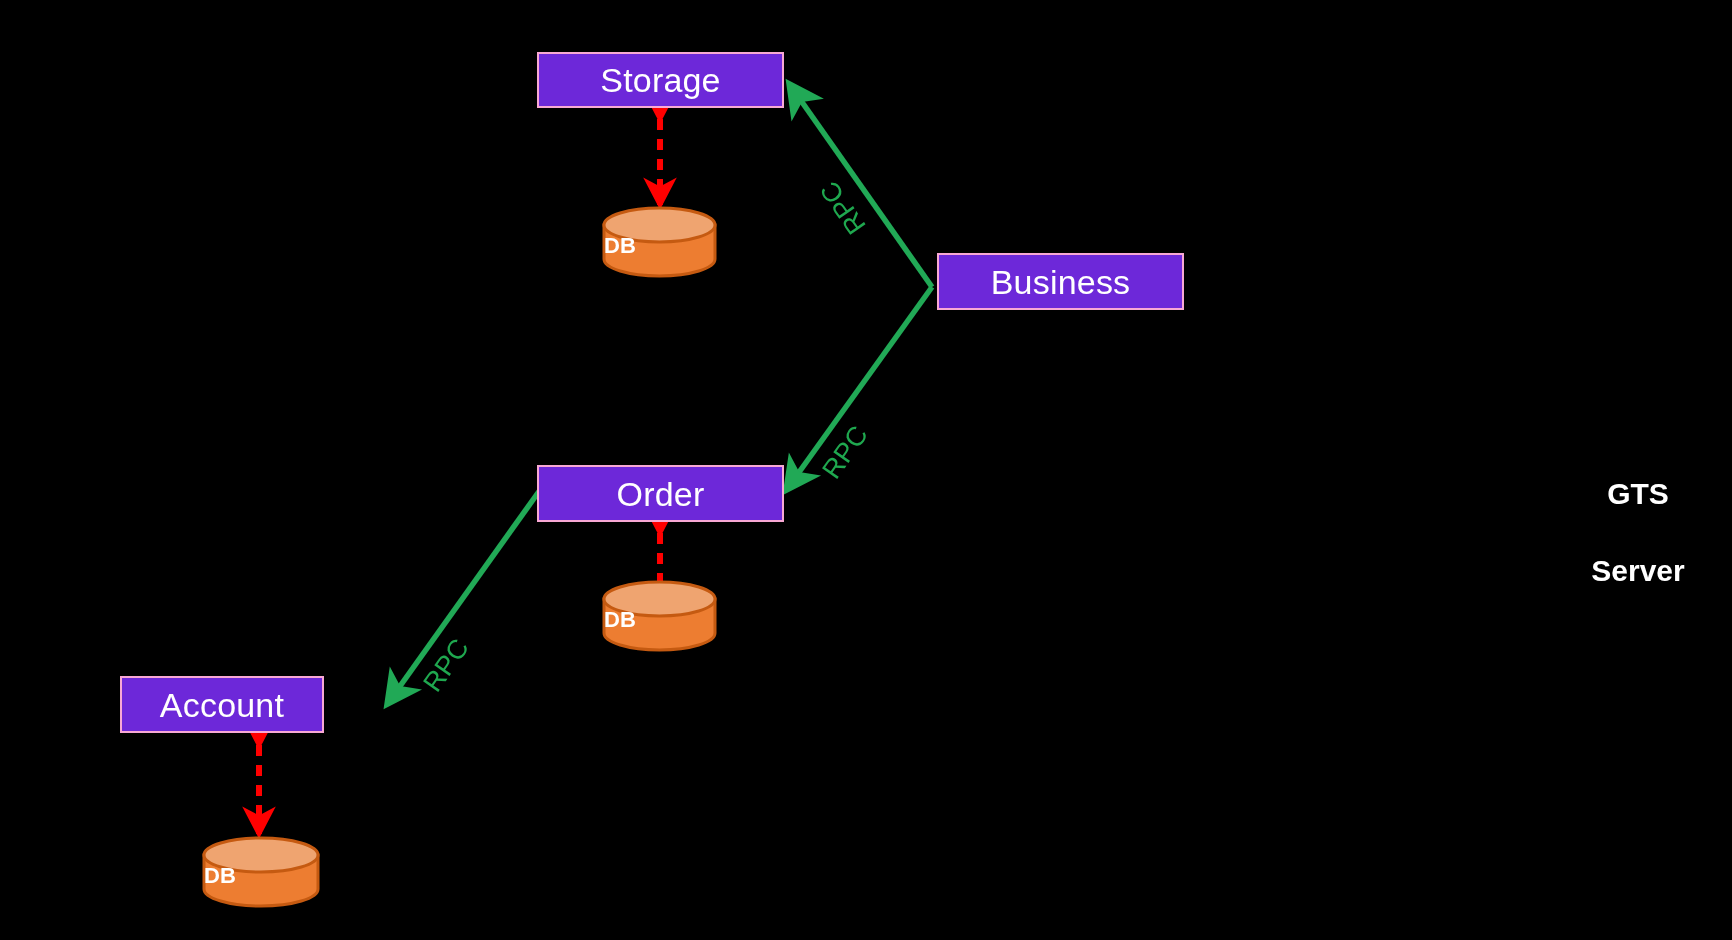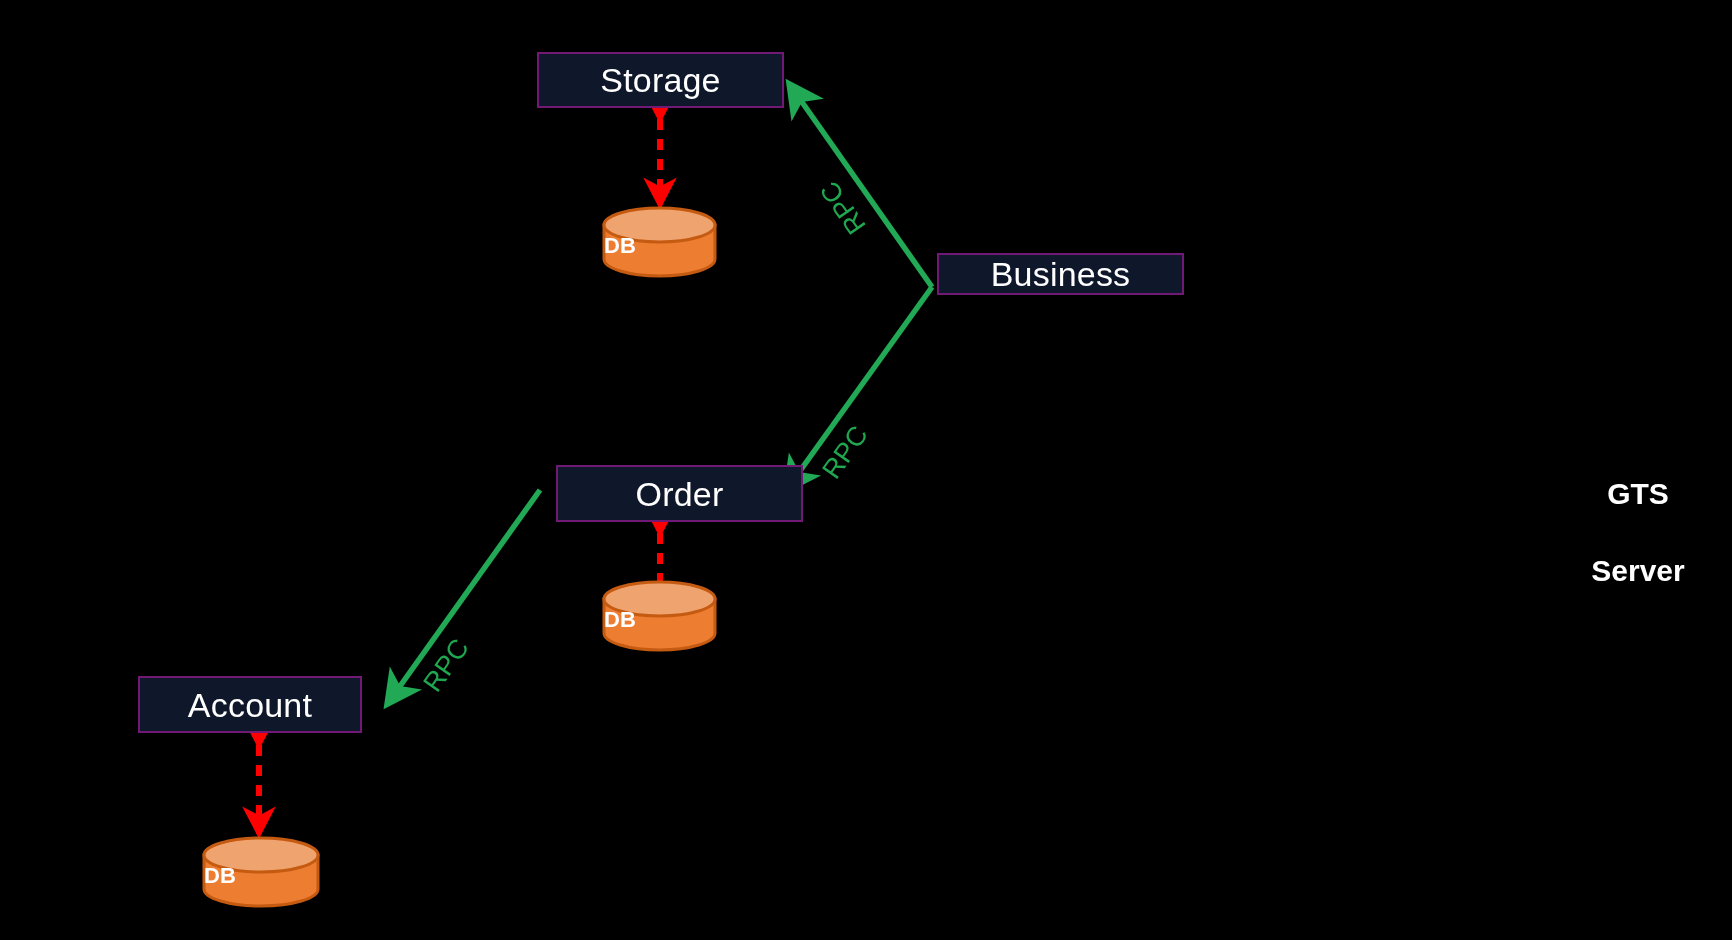--- a/index.html
+++ b/index.html
@@ -22,22 +22,22 @@
   }
   .svg-layer {
     position: absolute;
     left: 0; top: 0;
     width: 1732px;
     height: 940px;
     pointer-events: none;
   }
   .node-box {
     position: absolute;
-    background: #0f172a;
-    border: 2px solid #701a75;
+    background: #6d28d9;
+    border: 2px solid #f9a8d4;
     box-sizing: border-box;
     display: flex;
     align-items: center;
     justify-content: center;
     color: #FFFFFF;
     font-size: 34px;
     font-weight: 400;
     letter-spacing: 0.2px;
     font-family: "Liberation Sans", sans-serif;
     line-height: 1;
@@ -134,29 +134,29 @@
   </svg>
 
   <div class="db-label" style="left:604px; top:233px; width:111px;">DB</div>
   <div class="db-label" style="left:604px; top:607px; width:111px;">DB</div>
   <div class="db-label" style="left:204px; top:863px; width:114px;">DB</div>
 
   <div class="node-box" style="left:537px; top:52px; width:247px; height:56px;">
     <span>Storage</span>
   </div>
 
-  <div class="node-box" style="left:937px; top:253px; width:247px; height:42px;text-align:right;">
+  <div class="node-box" style="left:937px; top:253px; width:247px; height:57px;text-align:right;">
     <span>Business</span>
   </div>
 
-  <div class="node-box" style="left:537px; top:465px; width:247px; height:57px;margin-left:19px;">
+  <div class="node-box" style="left:537px; top:465px; width:247px; height:57px;">
     <span>Order</span>
   </div>
 
-  <div class="node-box" style="left:138px; top:676px; width:224px; height:57px;">
+  <div class="node-box" style="left:120px; top:676px; width:204px; height:57px;">
     <span>Account</span>
   </div>
 
   <div class="rpc-label" style="left:815px; top:192px; transform: rotate(-125deg);">RPC</div>
 
   <div class="rpc-label" style="left:817px; top:437px; transform: rotate(-55deg);">RPC</div>
 
   <div class="rpc-label" style="left:418px; top:650px; transform: rotate(-55deg);">RPC</div>
 
   <div class="server-label" style="left:1538px; top:437px; width:200px;">

